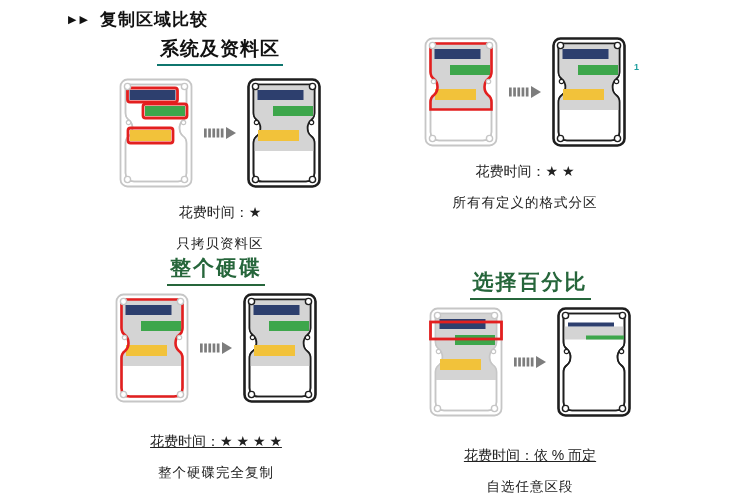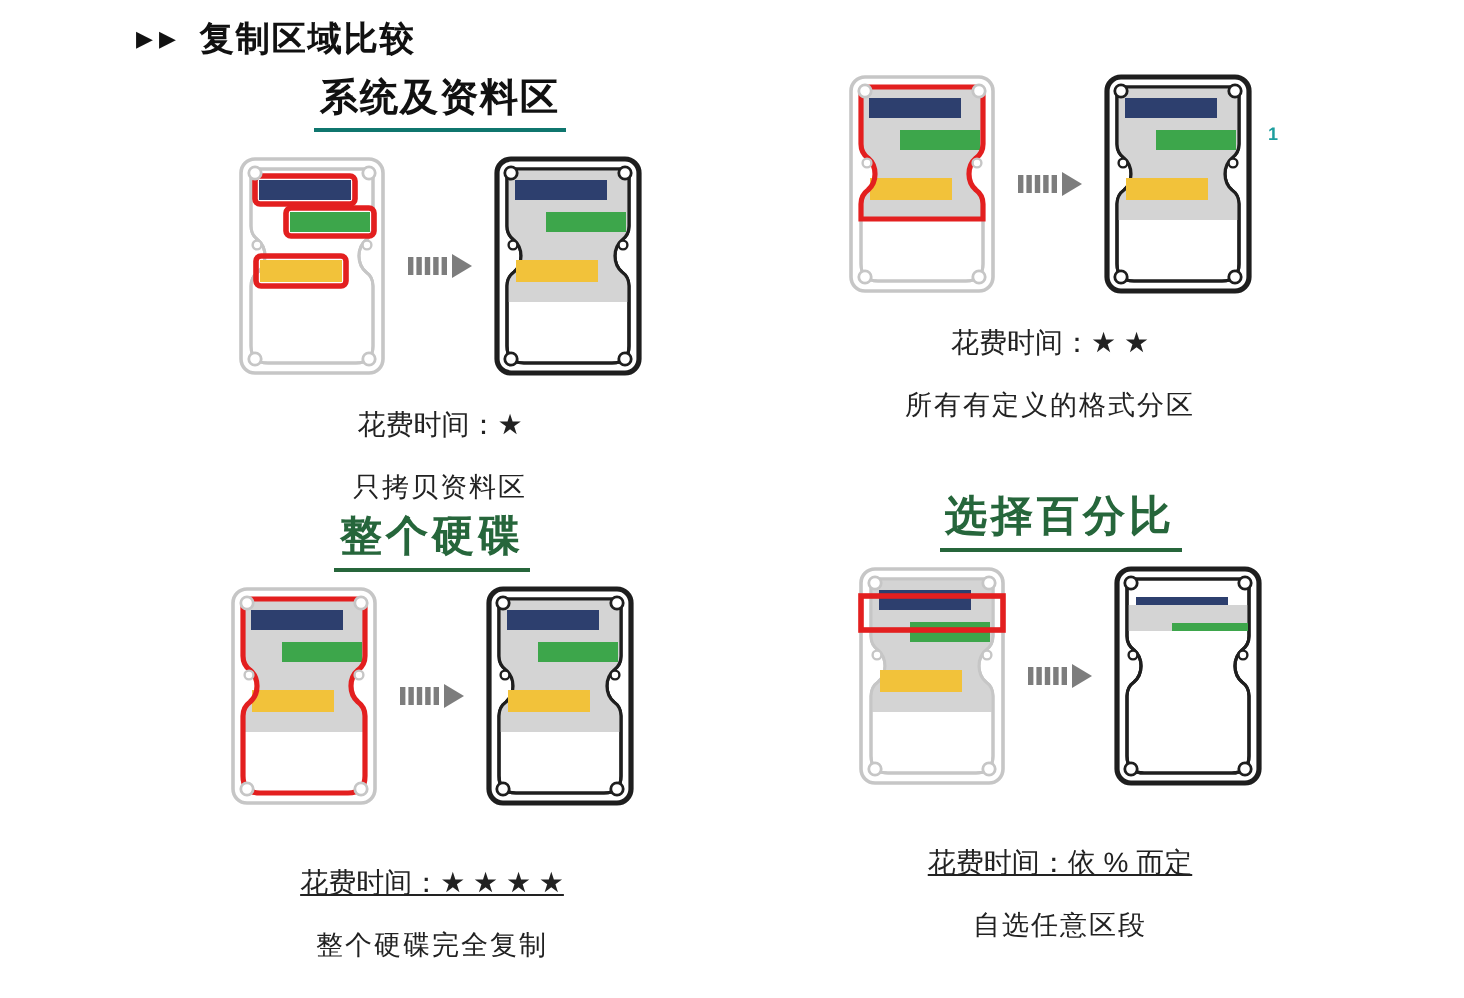--- a/index.html
+++ b/index.html
@@ -5,21 +5,21 @@
   html,body{margin:0;padding:0;background:#fff;}
   #stage{position:relative;width:732px;height:499px;background:#fff;overflow:hidden;
          font-family:"Liberation Sans","DejaVu Sans",sans-serif;color:#1a1a1a;}
   .title-row{position:absolute;left:68px;top:8px;display:flex;align-items:center;gap:9px;}
   .title-marker{font-size:11px;letter-spacing:3px;color:#111;font-weight:bold;}
   .title-text{font-size:17px;font-weight:bold;color:#111;letter-spacing:1px;}
   .quad{position:absolute;display:flex;flex-direction:column;align-items:center;text-align:center;}
   .q1{left:80px;top:36px;width:280px;}
   .q2{left:385px;top:36px;width:280px;}
   .q3{left:76px;top:254px;width:280px;}
-  .q4{left:390px;top:244px;width:280px;}
+  .q4{left:390px;top:268px;width:280px;}
   .heading{display:inline-block;font-weight:bold;border-bottom:2px solid #0f766e;
            padding:0 3px 2px 3px;color:#111;white-space:nowrap;}
   .row1 .heading{font-size:19px;letter-spacing:1px;margin-bottom:11px;}
   .row2 .heading{font-size:21px;letter-spacing:2px;color:var(--heading-green);
                  border-bottom-color:var(--heading-green);margin-bottom:6px;}
   .drive-row{display:flex;align-items:center;gap:9px;}
   .drive{width:76px;height:112px;line-height:0;}
   .arrow{width:34px;height:16px;line-height:0;}
   .time-label{font-size:14px;color:#222;margin-top:15px;white-space:nowrap;}
   .row2 .time-label{margin-top:29px;text-decoration:underline;}

